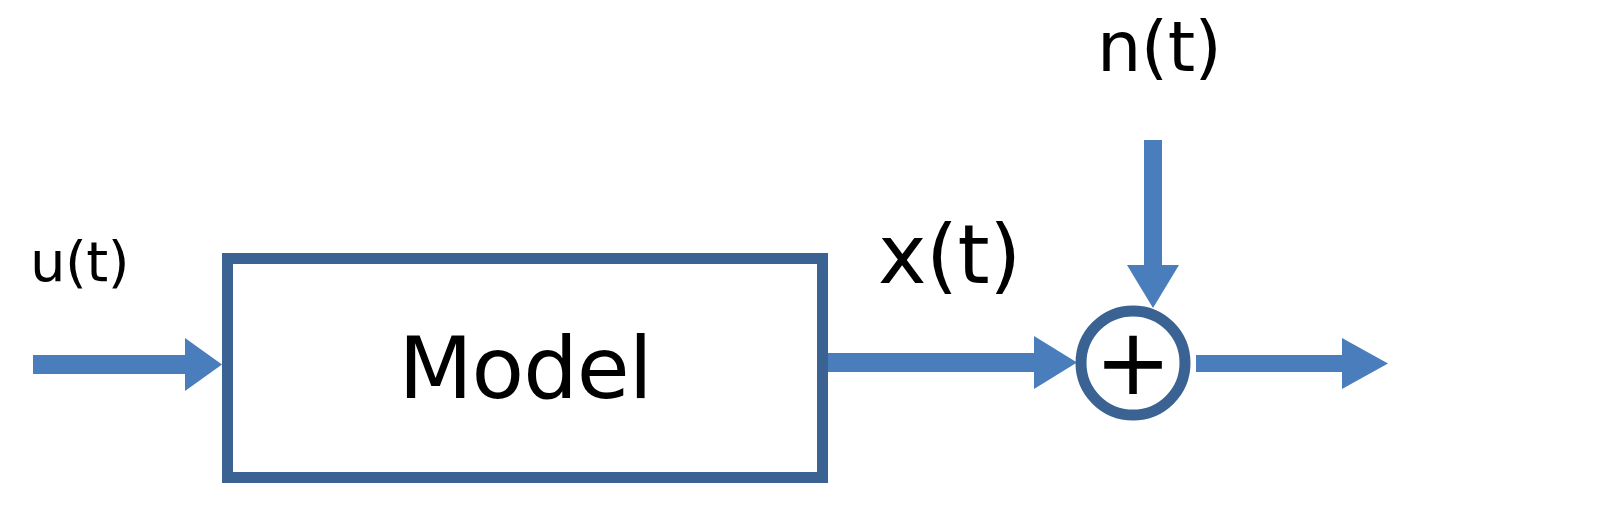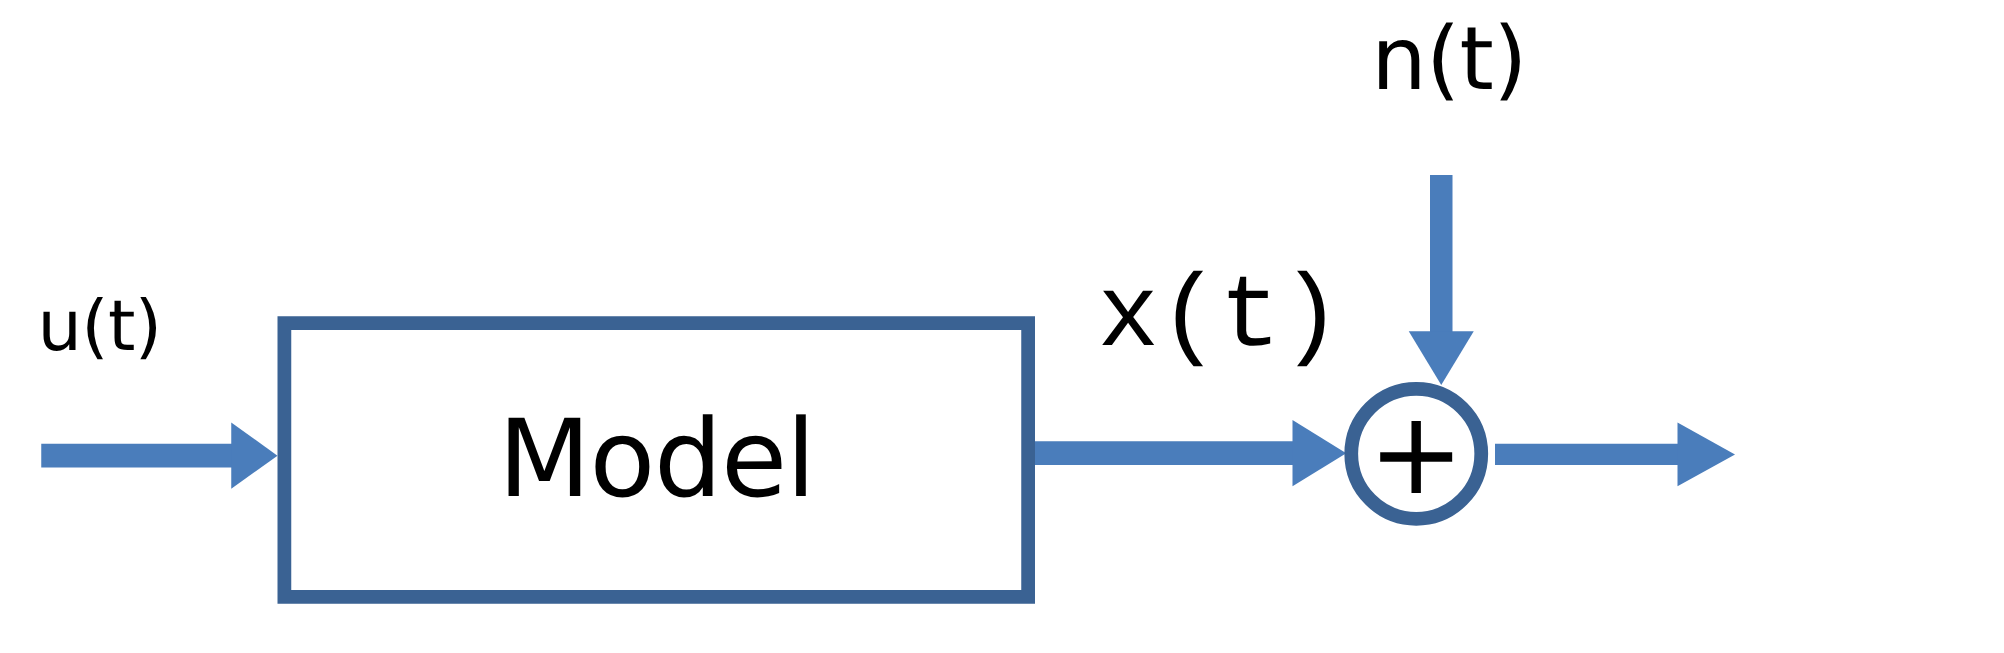--- a/index.html
+++ b/index.html
@@ -28,21 +28,21 @@
     position: absolute;
     color: #000000;
     font-family: "DejaVu Sans", sans-serif;
     font-weight: 400;
     white-space: nowrap;
     line-height: 1;
     letter-spacing: -0.5px;
   }
   #label-u   { left: 30px;   top: 206px; font-size: 56px; margin-top: 28px; }
   #label-n   { left: 1097px; top: 12px;  font-size: 70px; }
-  #label-x   { left: 878px;  top: 214px; font-size: 82px; font-family: Liberation Mono, monospace; }
+  #label-x   { left: 878px;  top: 214px; font-size: 82px; }
   #label-y   { left: 1443px; top: 282px; font-size: 82px; }
   #label-model {
     position: absolute;
     left: 222px;
     top: 253px;
     width: 606px;
     height: 230px;
     display: flex;
     align-items: center;
     justify-content: center;

